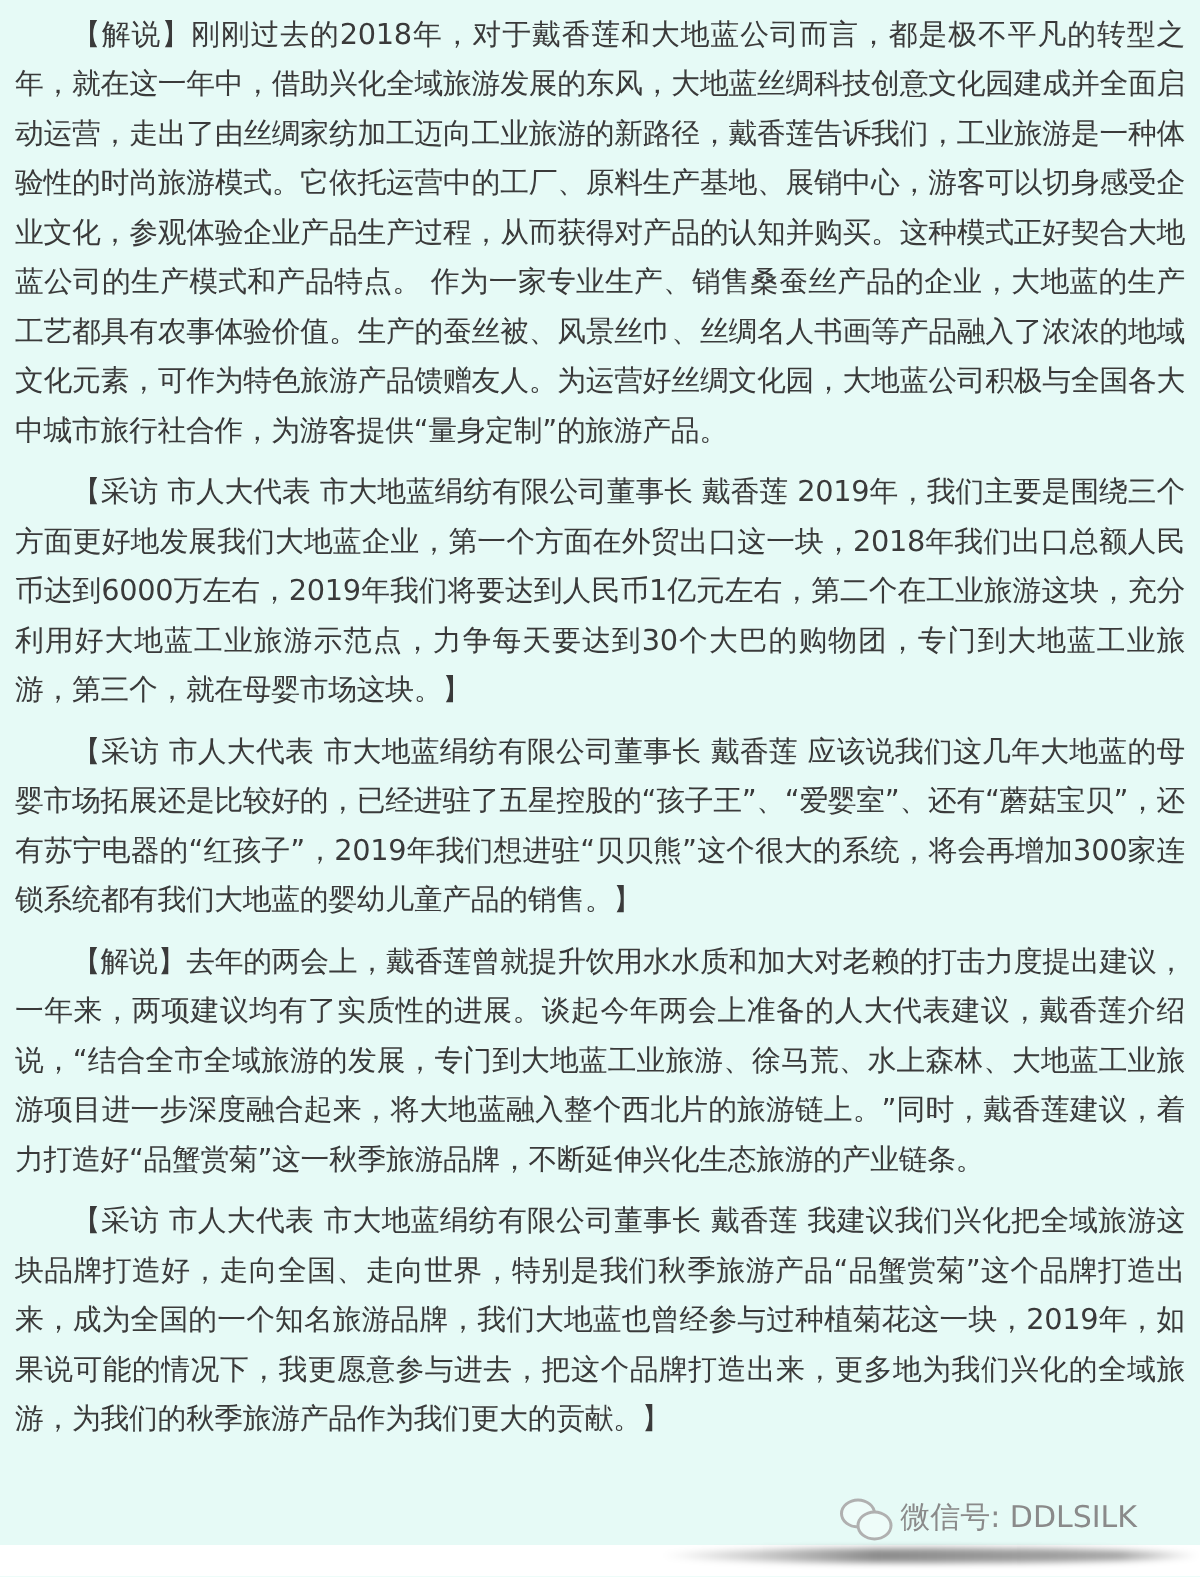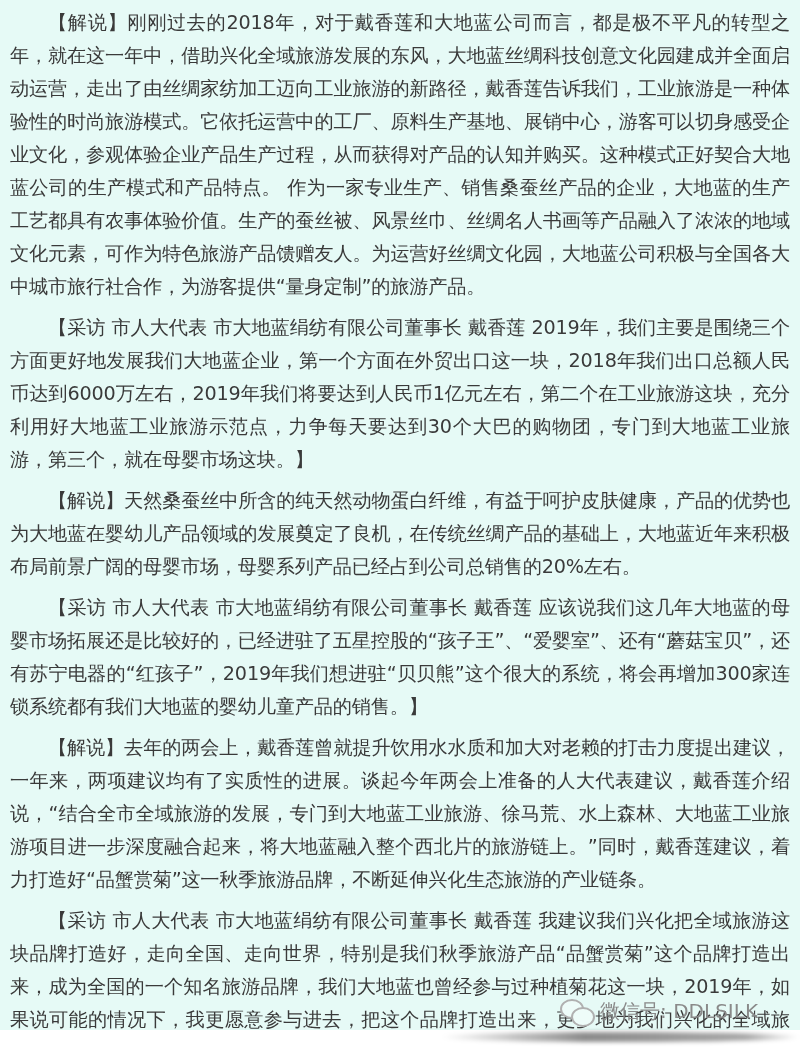--- a/index.html
+++ b/index.html
@@ -40,21 +40,20 @@
   }
   .bottom { position: absolute; left: 0; right: 0; top: 1030px; bottom: 0; background: #ffffff; }
 </style>
 </head>
 <body>
 
 <div class="page">
   <div class="content">
     <p class="para">【解说】刚刚过去的2018年，对于戴香莲和大地蓝公司而言，都是极不平凡的转型之年，就在这一年中，借助兴化全域旅游发展的东风，大地蓝丝绸科技创意文化园建成并全面启动运营，走出了由丝绸家纺加工迈向工业旅游的新路径，戴香莲告诉我们，工业旅游是一种体验性的时尚旅游模式。它依托运营中的工厂、原料生产基地、展销中心，游客可以切身感受企业文化，参观体验企业产品生产过程，从而获得对产品的认知并购买。这种模式正好契合大地蓝公司的生产模式和产品特点。 作为一家专业生产、销售桑蚕丝产品的企业，大地蓝的生产工艺都具有农事体验价值。生产的蚕丝被、风景丝巾、丝绸名人书画等产品融入了浓浓的地域文化元素，可作为特色旅游产品馈赠友人。为运营好丝绸文化园，大地蓝公司积极与全国各大中城市旅行社合作，为游客提供“量身定制”的旅游产品。</p>
     <p class="para">【采访 市人大代表 市大地蓝绢纺有限公司董事长 戴香莲 2019年，我们主要是围绕三个方面更好地发展我们大地蓝企业，第一个方面在外贸出口这一块，2018年我们出口总额人民币达到6000万左右，2019年我们将要达到人民币1亿元左右，第二个在工业旅游这块，充分利用好大地蓝工业旅游示范点，力争每天要达到30个大巴的购物团，专门到大地蓝工业旅游，第三个，就在母婴市场这块。】</p>
-    <p class="para">【解说】天然桑蚕丝中所含的纯天然动物蛋白纤维，有益于呵护皮肤健康，产品的优势也为大地蓝在婴幼儿产品领域的发展奠定了良机，在传统丝绸产品的基础上，大地蓝近年来积极布局前景广阔的母婴市场，母婴系列产品已经占到公司总销售的20%左右。</p>
     <p class="para">【采访 市人大代表 市大地蓝绢纺有限公司董事长 戴香莲 应该说我们这几年大地蓝的母婴市场拓展还是比较好的，已经进驻了五星控股的“孩子王”、“爱婴室”、还有“蘑菇宝贝”，还有苏宁电器的“红孩子”，2019年我们想进驻“贝贝熊”这个很大的系统，将会再增加300家连锁系统都有我们大地蓝的婴幼儿童产品的销售。】</p>
     <p class="para">【解说】去年的两会上，戴香莲曾就提升饮用水水质和加大对老赖的打击力度提出建议，一年来，两项建议均有了实质性的进展。谈起今年两会上准备的人大代表建议，戴香莲介绍说，“结合全市全域旅游的发展，专门到大地蓝工业旅游、徐马荒、水上森林、大地蓝工业旅游项目进一步深度融合起来，将大地蓝融入整个西北片的旅游链上。”同时，戴香莲建议，着力打造好“品蟹赏菊”这一秋季旅游品牌，不断延伸兴化生态旅游的产业链条。</p>
     <p class="para">【采访 市人大代表 市大地蓝绢纺有限公司董事长 戴香莲 我建议我们兴化把全域旅游这块品牌打造好，走向全国、走向世界，特别是我们秋季旅游产品“品蟹赏菊”这个品牌打造出来，成为全国的一个知名旅游品牌，我们大地蓝也曾经参与过种植菊花这一块，2019年，如果说可能的情况下，我更愿意参与进去，把这个品牌打造出来，更多地为我们兴化的全域旅游，为我们的秋季旅游产品作为我们更大的贡献。】</p>
   </div>
 
   <div class="watermark">
     <span class="wechat-icon">
       <span class="bubble b1"></span>
       <span class="bubble b2"></span>
     </span>

